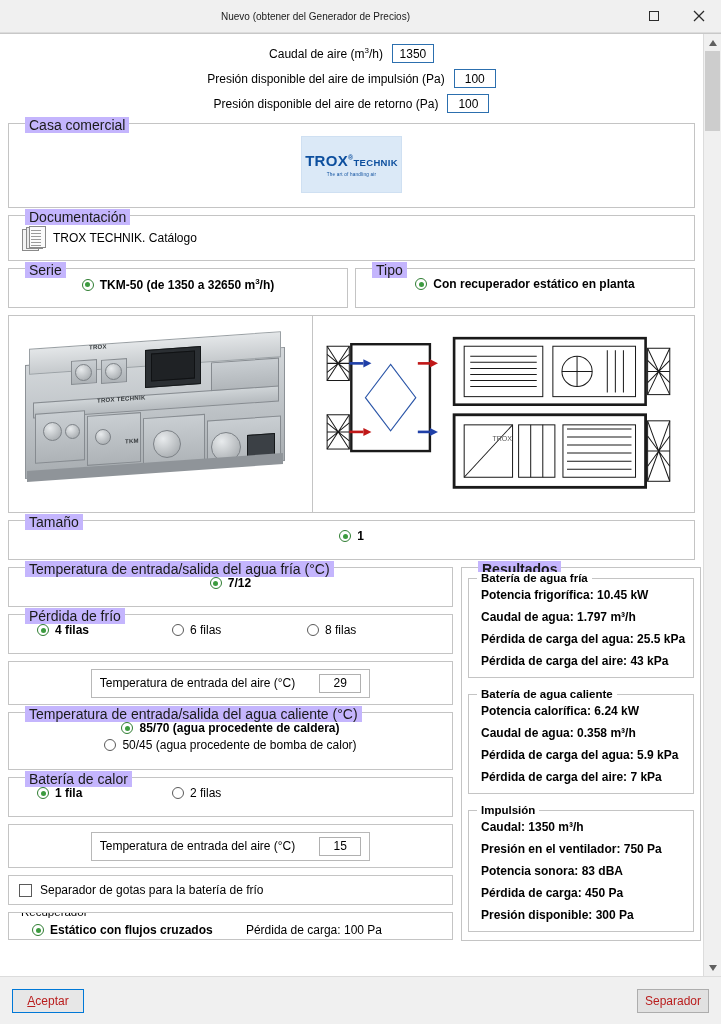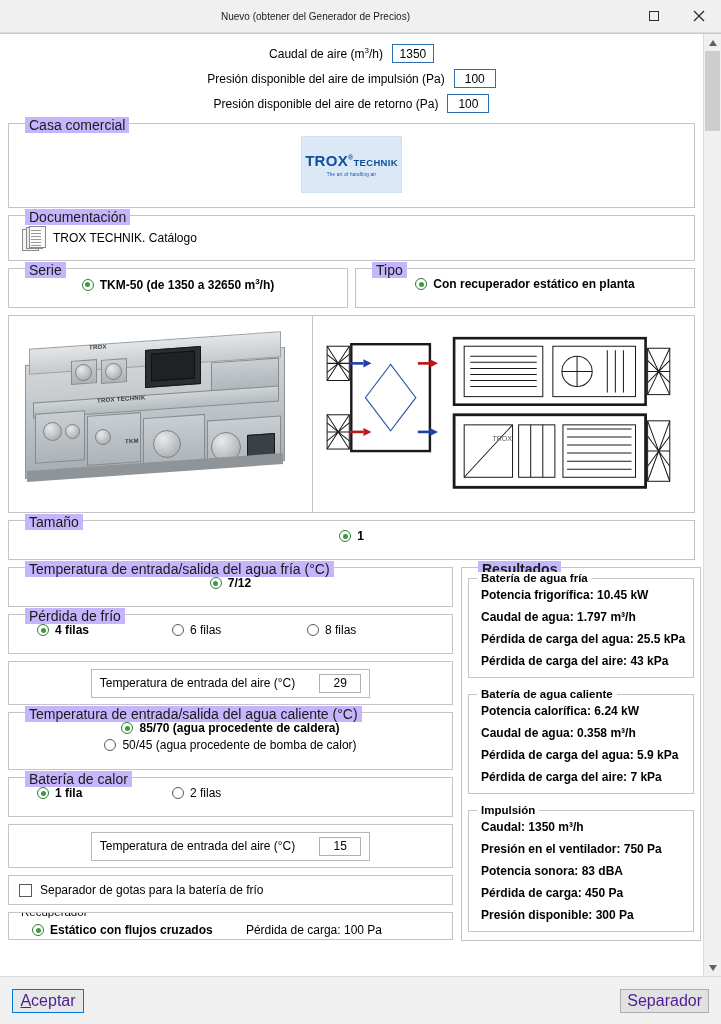--- a/index.html
+++ b/index.html
@@ -394,22 +394,22 @@
     align-items: center;
     padding: 0 12px;
     box-sizing: border-box;
   }
   .btn {
     min-width: 72px;
     height: 24px;
     background: #e1e1e1;
     border: 1px solid #adadad;
     font-family: "Liberation Sans", sans-serif;
-    font-size: 16px;
-    color: #4c1d95;
+    font-size: 12px;
+    color: #b91c1c;
     cursor: pointer;
     box-sizing: border-box;
   }
   .btn.primary { border: 1px solid #0078d7; background: #e7e7e7; }
   .btn u { text-decoration: underline; }
   .spacer { flex: 1; }
 </style>
 </head>
 <body>
 

